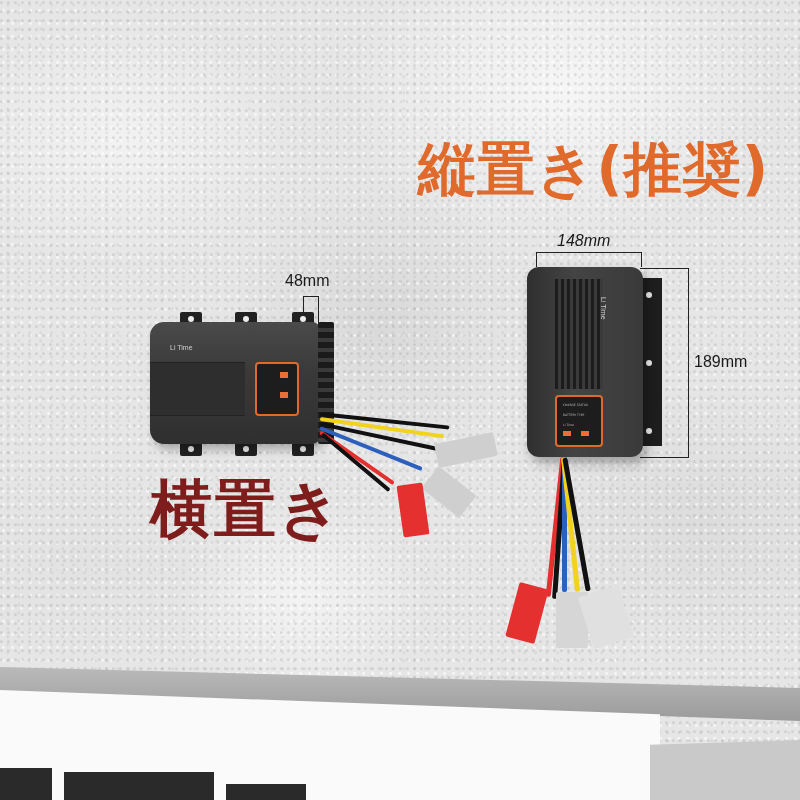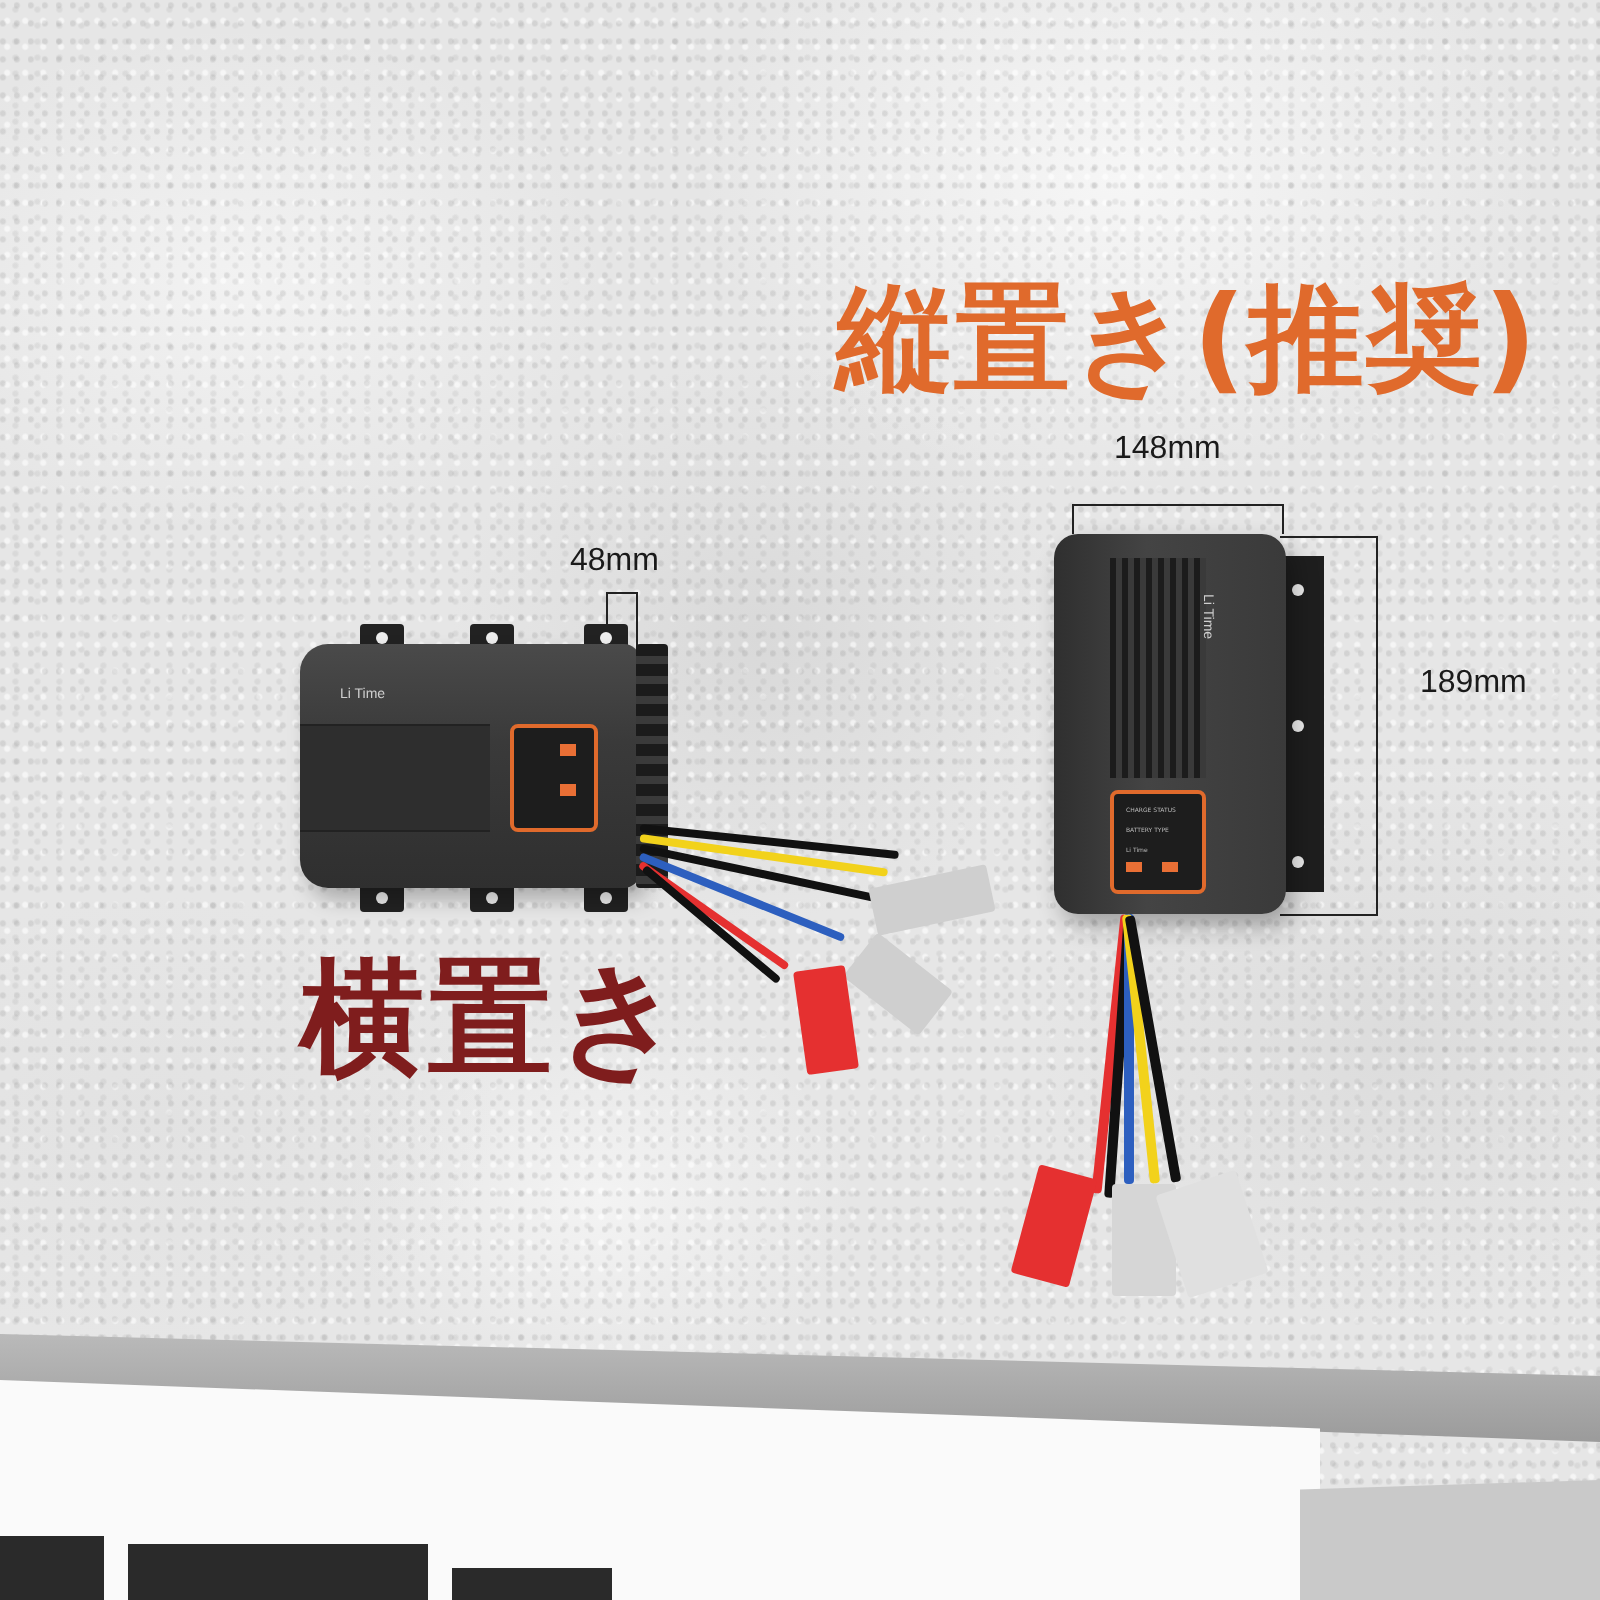--- a/index.html
+++ b/index.html
@@ -85,24 +85,24 @@
 <body>
 
 <div class="wall-speckle"></div>
 
 <div class="title-vertical">縦置き(推奨)</div>
 <div class="title-horizontal">横置き</div>
 
 <div class="dim-label" style="left:285px; top:272px;">48mm</div>
 <div class="dim-line" style="left:303px; top:296px; width:14px; height:30px; border-bottom:none;"></div>
 
-<div class="dim-label" style="left:557px; top:216px;">148mm</div>
+<div class="dim-label" style="left:557px; top:232px;font-style:italic;">148mm</div>
 <div class="dim-line" style="left:536px; top:252px; width:104px; height:14px; border-bottom:none;"></div>
 
-<div class="dim-label" style="left:694px; top:333px;margin-left:16px;">189mm</div>
+<div class="dim-label" style="left:694px; top:353px;">189mm</div>
 <div class="dim-line" style="left:640px; top:268px; width:48px; height:188px; border-left:none;"></div>
 
 <div>
   <div class="tab" style="left:180px; top:312px;"></div>
   <div class="tab" style="left:235px; top:312px;"></div>
   <div class="tab" style="left:292px; top:312px;"></div>
   <div class="tab" style="left:180px; top:442px;"></div>
   <div class="tab" style="left:235px; top:442px;"></div>
   <div class="tab" style="left:292px; top:442px;"></div>
   <div class="h-unit">

